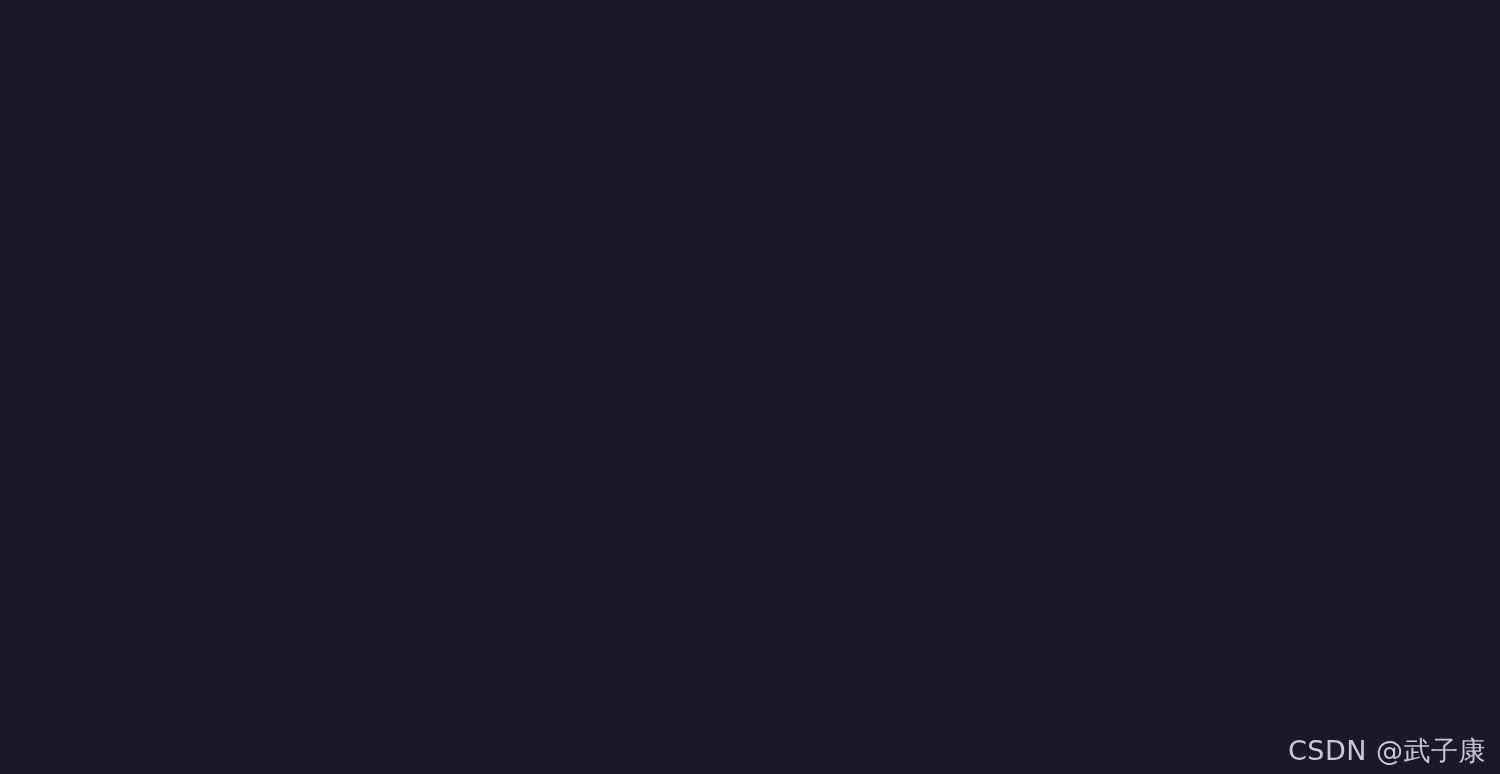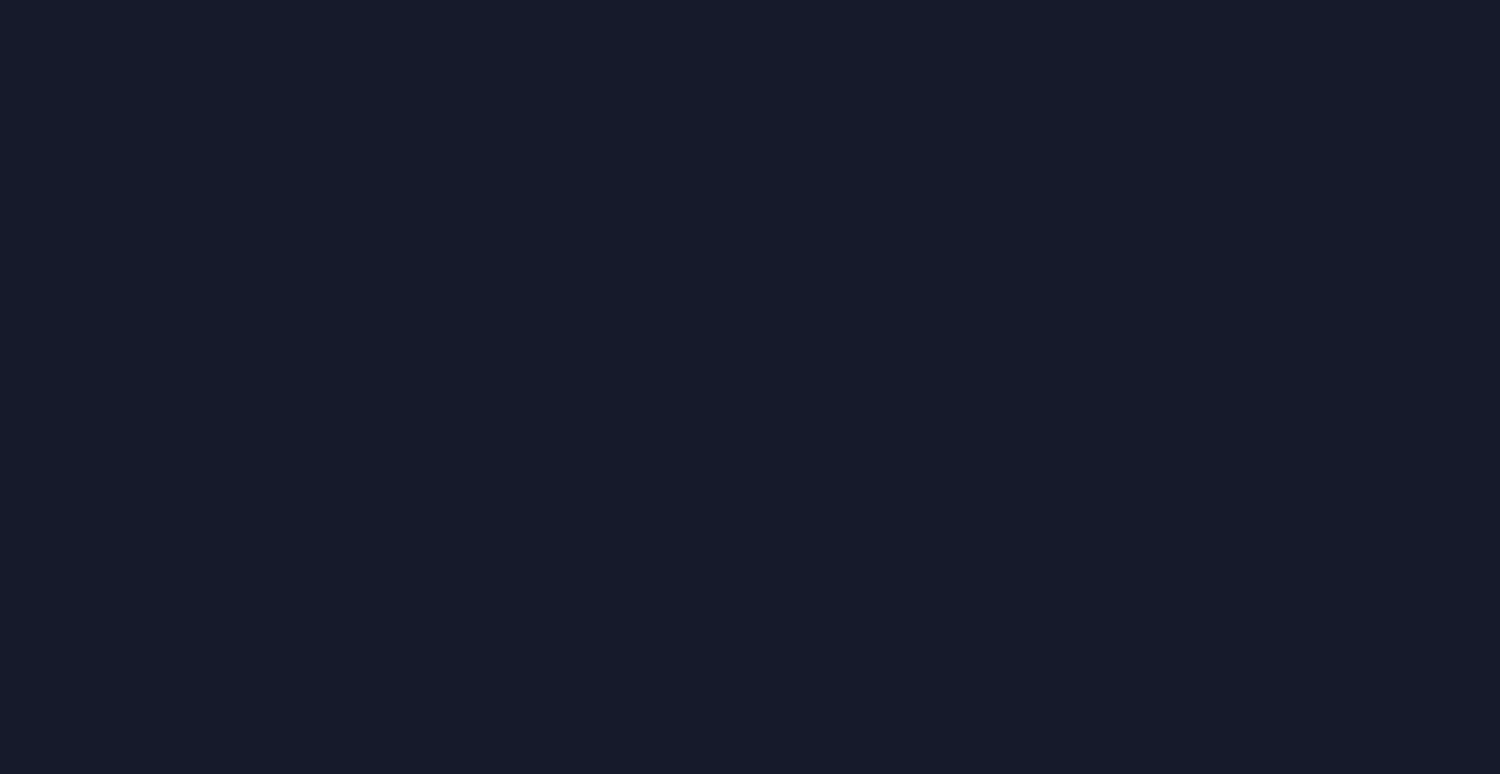--- a/index.html
+++ b/index.html
@@ -100,13 +100,14 @@
     
 
     
 
     
 
     
 
   </div>
 
+  <div class="watermark">CSDN @武子康</div>
 </div>
 
 </body></html>

